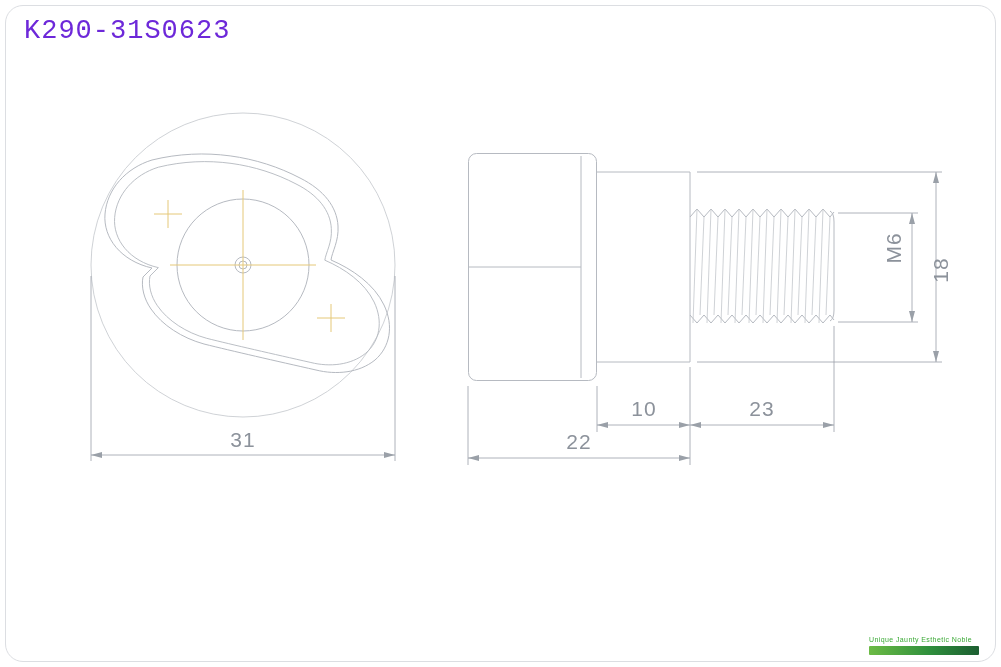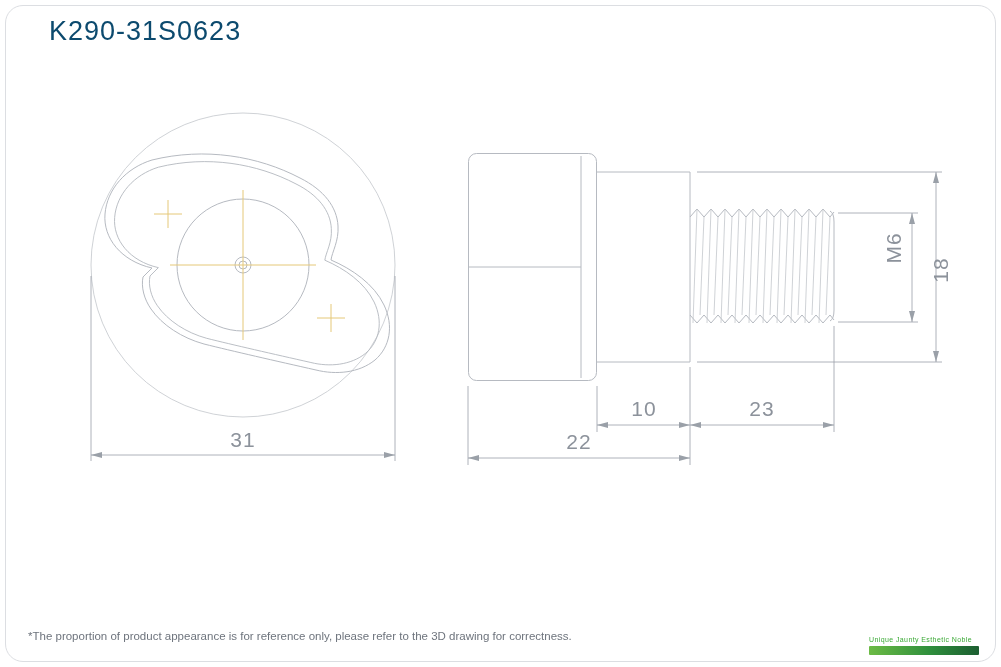--- a/index.html
+++ b/index.html
@@ -8,23 +8,22 @@
     background:#ffffff;
     font-family:"Liberation Sans", sans-serif;
   }
   .page-frame{
     position:absolute;left:5px;top:5px;right:5px;bottom:5px;
     border:1px solid #dcdee2;border-radius:18px;
     pointer-events:none;
   }
   .title{
     position:absolute;left:24px;top:16px;
-    font-size:27px;letter-spacing:1px;color:#0c4a6e;
-    font-family:Liberation Sans, sans-serif;
-    margin-left:25px;
+    font-size:27px;letter-spacing:1px;color:#6d28d9;
+    font-family:Liberation Mono, monospace;
   }
   svg.drawing{position:absolute;left:0;top:0;}
   .outline{fill:none;stroke:#b6bac1;stroke-width:1;}
   .outline-thin{fill:none;stroke:#c3c6cc;stroke-width:0.8;}
   .dimline{fill:none;stroke:#9aa0a8;stroke-width:0.8;}
   .centerline{fill:none;stroke:#e5c878;stroke-width:1;}
   .dimtext{
     fill:#8c929b;font-size:21px;font-family:"Liberation Sans", sans-serif;
     letter-spacing:1px;
   }
@@ -145,19 +144,18 @@
 
     <g>
       <path class="dimline" d="M697 172 H942 M697 362 H942"></path>
       <line class="dimline" x1="936" y1="172" x2="936" y2="362" marker-start="url(#arS)" marker-end="url(#arE)"></line>
       <text class="dimtext" text-anchor="middle" transform="rotate(-90 948 270)" x="948" y="270">18</text>
     </g>
   </g>
 </svg>
 
 <div class="notes">
-  <div class="note-en">*The proportion of product appearance is for reference only, please refer to the 3D drawing for correctness.</div>
 </div>
 
 <div class="brand">
   <div class="brand-tagline">Unique Jaunty Esthetic Noble</div>
   <div class="brand-bar"></div>
 </div>
 
 </body></html>

